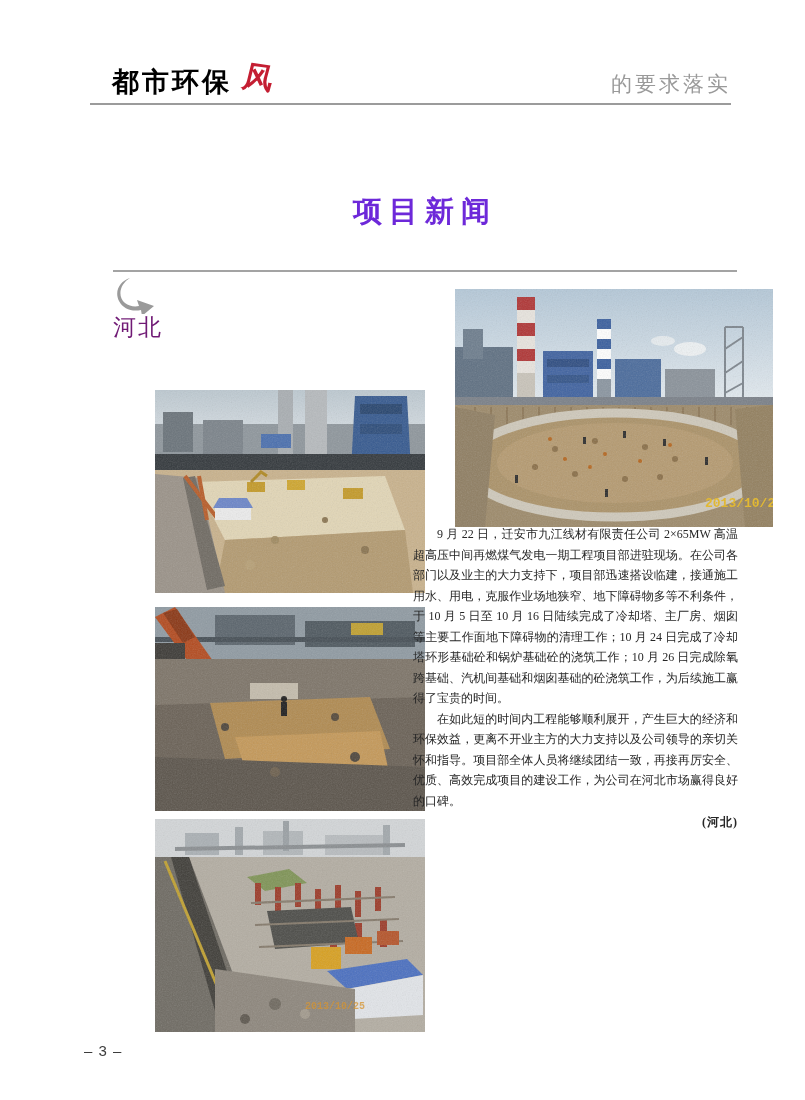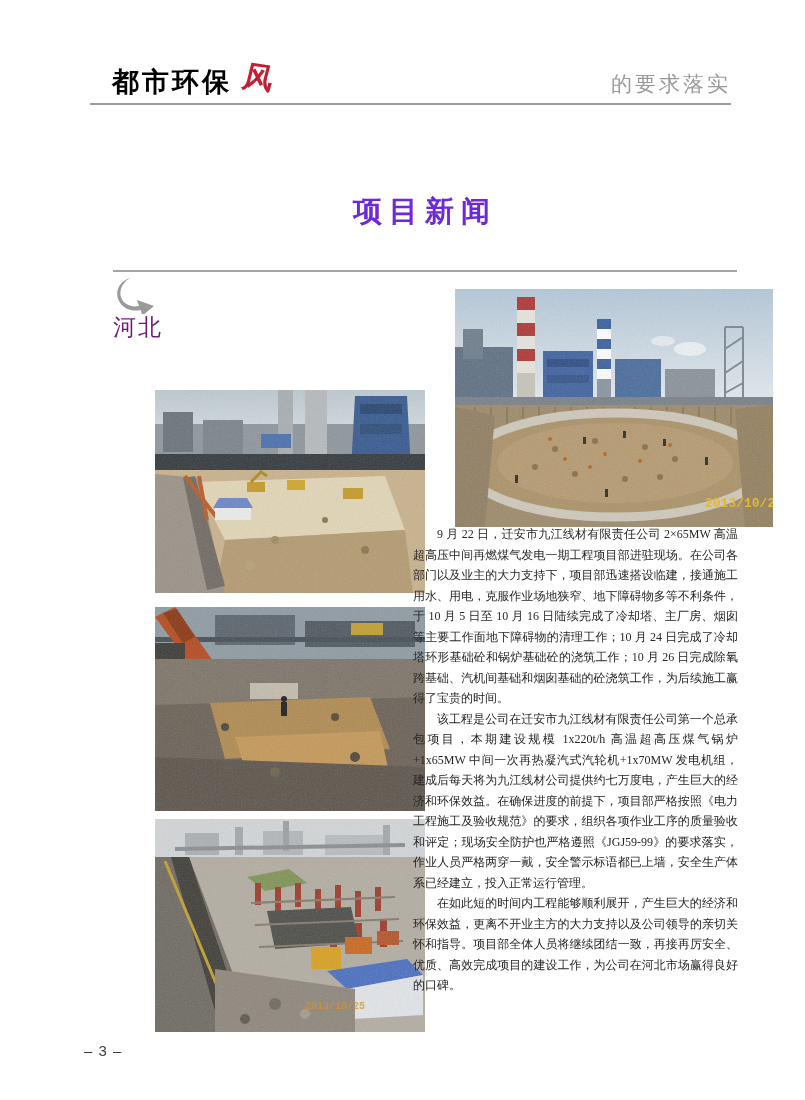--- a/index.html
+++ b/index.html
@@ -287,19 +287,19 @@
       <rect x="18" y="140" width="14" height="10" fill="#c9702a"></rect>
       <polygon points="0,118 40,126 30,238 0,238" fill="#8f7e62"></polygon>
       <polygon points="280,120 318,116 318,238 290,238" fill="#93805f"></polygon>
       <text x="250" y="218" font-size="13" fill="#e6b823" class="ts">2013/10/25</text>
       <rect width="318" height="238" filter="url(#grain)"></rect>
     </svg>
   </figure>
 
   <div class="article">
     <p>9 月 22 日，迁安市九江线材有限责任公司 2×65MW 高温超高压中间再燃煤气发电一期工程项目部进驻现场。在公司各部门以及业主的大力支持下，项目部迅速搭设临建，接通施工用水、用电，克服作业场地狭窄、地下障碍物多等不利条件，于 10 月 5 日至 10 月 16 日陆续完成了冷却塔、主厂房、烟囱等主要工作面地下障碍物的清理工作；10 月 24 日完成了冷却塔环形基础砼和锅炉基础砼的浇筑工作；10 月 26 日完成除氧跨基础、汽机间基础和烟囱基础的砼浇筑工作，为后续施工赢得了宝贵的时间。</p>
-    <p>该工程是公司在迁安市九江线材有限责任公司第一个总承包项目，本期建设规模 1x220t/h 高温超高压煤气锅炉+1x65MW 中间一次再热凝汽式汽轮机+1x70MW 发电机组，建成后每天将为九江线材公司提供约七万度电，产生巨大的经济和环保效益。在确保进度的前提下，项目部严格按照《电力工程施工及验收规范》的要求，组织各项作业工序的质量验收和评定；现场安全防护也严格遵照《JGJ59-99》的要求落实，作业人员严格两穿一戴，安全警示标语都已上墙，安全生产体系已经建立，投入正常运行管理。</p>
     <p>在如此短的时间内工程能够顺利展开，产生巨大的经济和环保效益，更离不开业主方的大力支持以及公司领导的亲切关怀和指导。项目部全体人员将继续团结一致，再接再厉安全、优质、高效完成项目的建设工作，为公司在河北市场赢得良好的口碑。</p>
+    <div class="byline">(河北)</div>
   </div>
 
   <div class="page-number">– 3 –</div>
 
 </div>
 
 </body></html>

